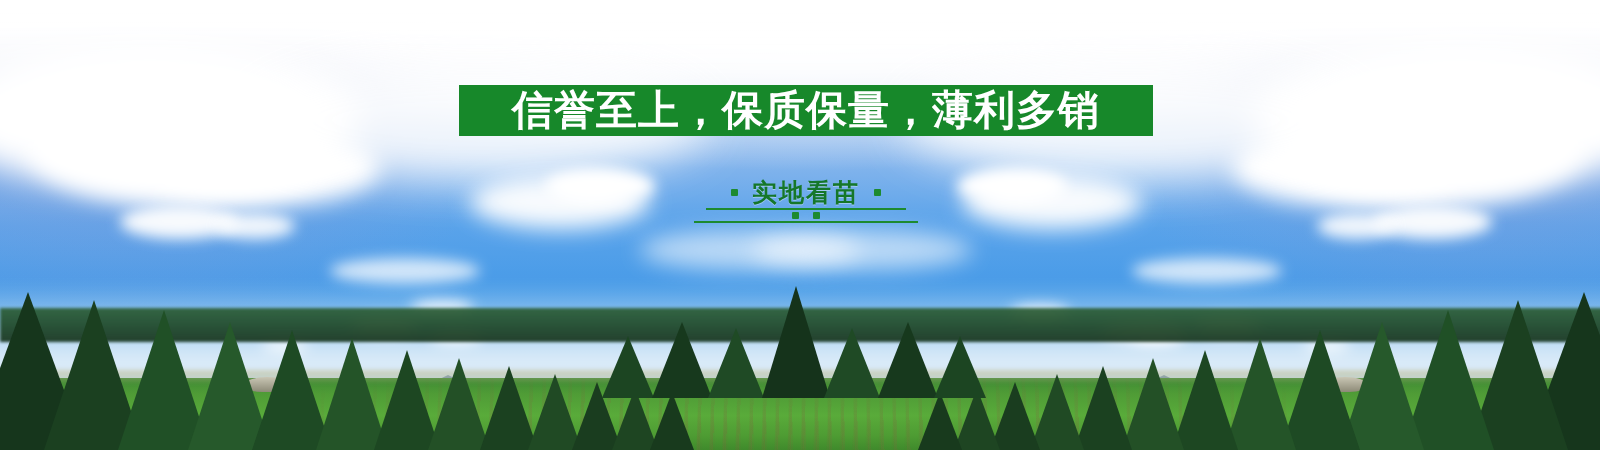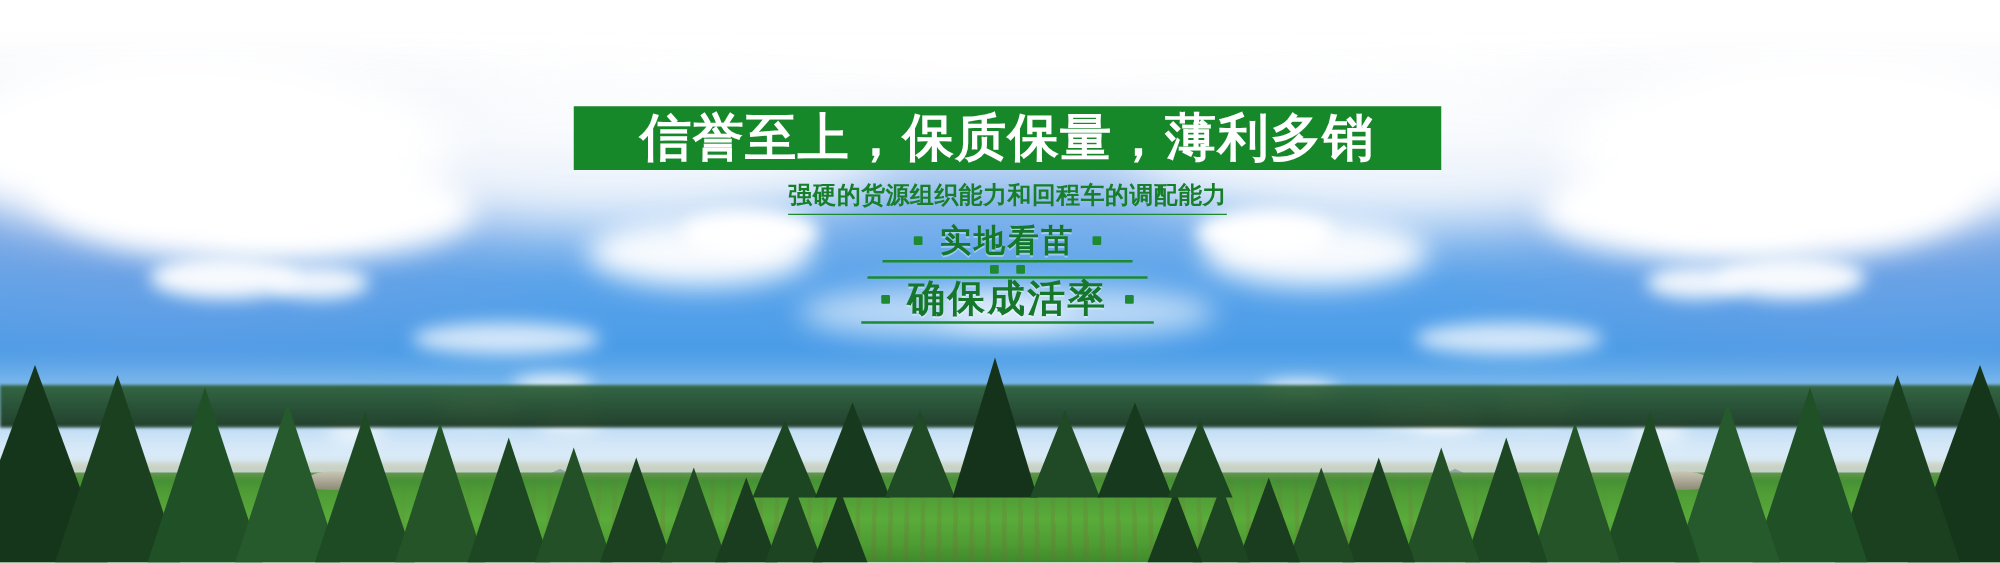--- a/index.html
+++ b/index.html
@@ -294,38 +294,32 @@
     <div class="tree" style="left:282px;border-left-width:30px;border-right-width:30px;border-bottom:76px solid #17391d;"></div>
     <div class="tree" style="left:338px;border-left-width:26px;border-right-width:26px;border-bottom:62px solid #1c4522;"></div>
   </div>
 
   <div class="content">
 
     <div class="title-bar">
       <span class="title-text">信誉至上，保质保量，薄利多销</span>
     </div>
 
-    <div class="subtitle">强硬的货源组织能力和回程车的调配能力</div>
 
     <div class="features">
 
       <div class="feat f1">
         <span class="dot"></span>
         <span class="ftext">实地看苗</span>
         <span class="dot"></span>
       </div>
 
 
 
       <div class="feat f4">
         <span class="dot"></span>
         <span class="dot"></span>
       </div>
 
-      <div class="feat f5">
-        <span class="dot"></span>
-        <span class="ftext">确保成活率</span>
-        <span class="dot"></span>
-      </div>
 
     </div>
   </div>
 </div>
 
 </body></html>

